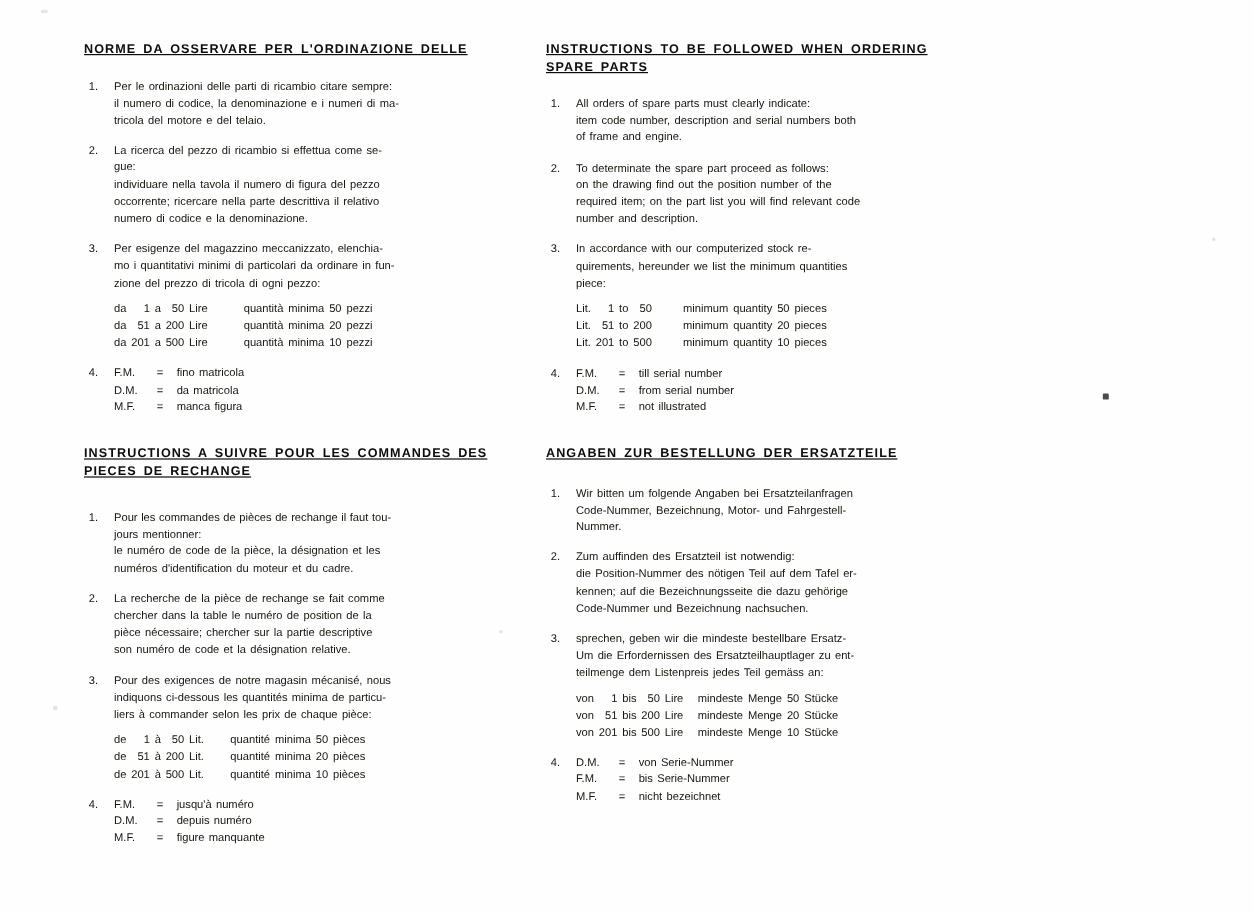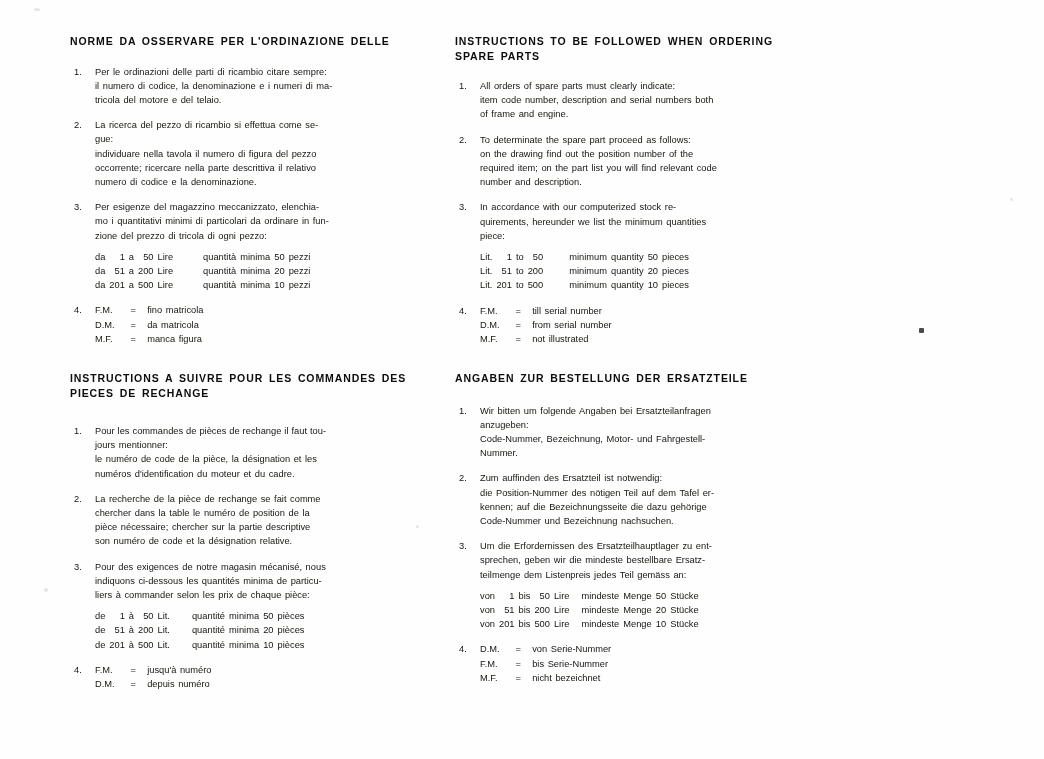--- a/index.html
+++ b/index.html
@@ -44,20 +44,21 @@
 
   
   .sec-title {
     font-size: 10.5px;
     font-weight: bold;
     letter-spacing: 0.9px;
     line-height: 14.5px;
     margin: 0 0 16px 0;
     color: #0c0c0c;
     word-spacing: 2px;
+    text-decoration: underline;
   }
   .sec-title .l2 { display: block; }
 
   
   .item {
     position: relative;
     padding-left: 25px;
     margin-bottom: 11px;
     font-size: 9.3px;
     line-height: 14.2px;
@@ -334,49 +335,53 @@
       <p class="abbr-line">
         <span class="ab">F.M.</span>
         <span class="eq">=</span>
         <span>jusqu'à numéro</span>
       </p>
       <p class="abbr-line">
         <span class="ab">D.M.</span>
         <span class="eq">=</span>
         <span>depuis numéro</span>
       </p>
+      <p class="abbr-line">
+        <span class="ab">M.F.</span>
+        <span class="eq">=</span>
+        <span>figure manquante</span>
+      </p>
     </div>
   </div>
 
   <div class="col col-right row-bottom">
     <h1 class="sec-title">
       <span>ANGABEN ZUR BESTELLUNG DER ERSATZTEILE</span>
       <span class="l2"></span>
     </h1>
 
     <div class="item" style="margin-top:18px;">
       <span class="item-num">1.</span>
       <p>Wir bitten um folgende Angaben bei Ersatzteilanfragen</p>
-      <p>anzugeben:</p>
       <p>Code-Nummer, Bezeichnung, Motor- und Fahrgestell-</p>
       <p>Nummer.</p>
     </div>
 
     <div class="item">
       <span class="item-num">2.</span>
       <p>Zum auffinden des Ersatzteil ist notwendig:</p>
       <p>die Position-Nummer des nötigen Teil auf dem Tafel er-</p>
       <p>kennen; auf die Bezeichnungsseite die dazu gehörige</p>
       <p>Code-Nummer und Bezeichnung nachsuchen.</p>
     </div>
 
     <div class="item">
       <span class="item-num">3.</span>
+      <p>sprechen, geben wir die mindeste bestellbare Ersatz-</p>
       <p>Um die Erfordernissen des Ersatzteilhauptlager zu ent-</p>
-      <p>sprechen, geben wir die mindeste bestellbare Ersatz-</p>
       <p>teilmenge dem Listenpreis jedes Teil gemäss an:</p>
 
       <table class="qty-table de">
         <tbody>
             <tr>
           <td class="c-lbl">von</td>
           <td class="c-from">1</td>
           <td class="c-mid">bis</td>
           <td class="c-to">50</td>
           <td class="c-cur">Lire</td>

